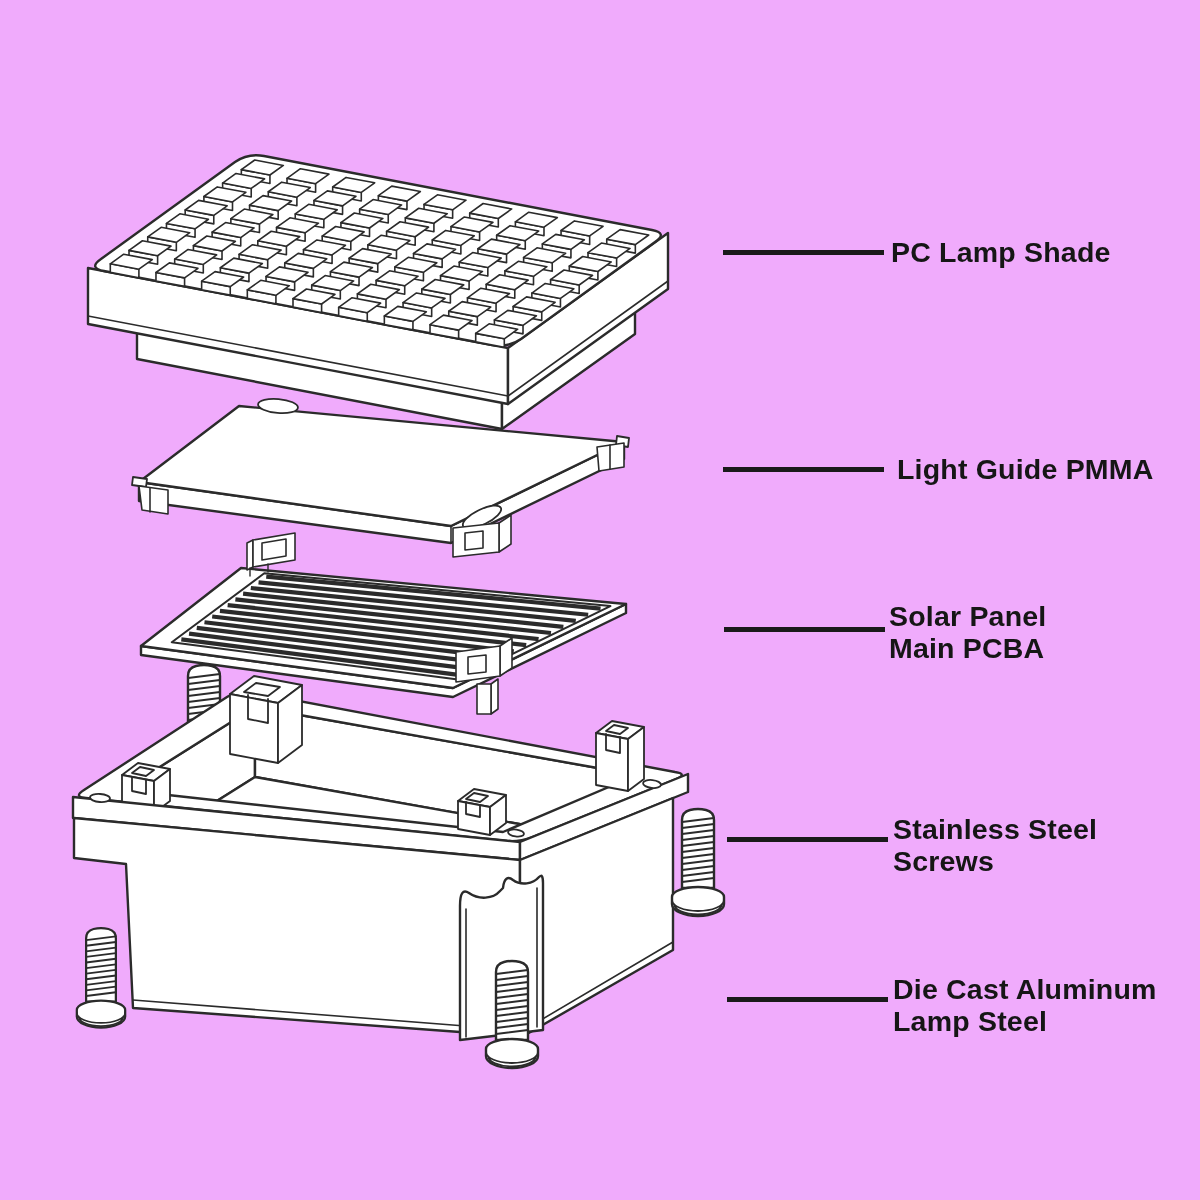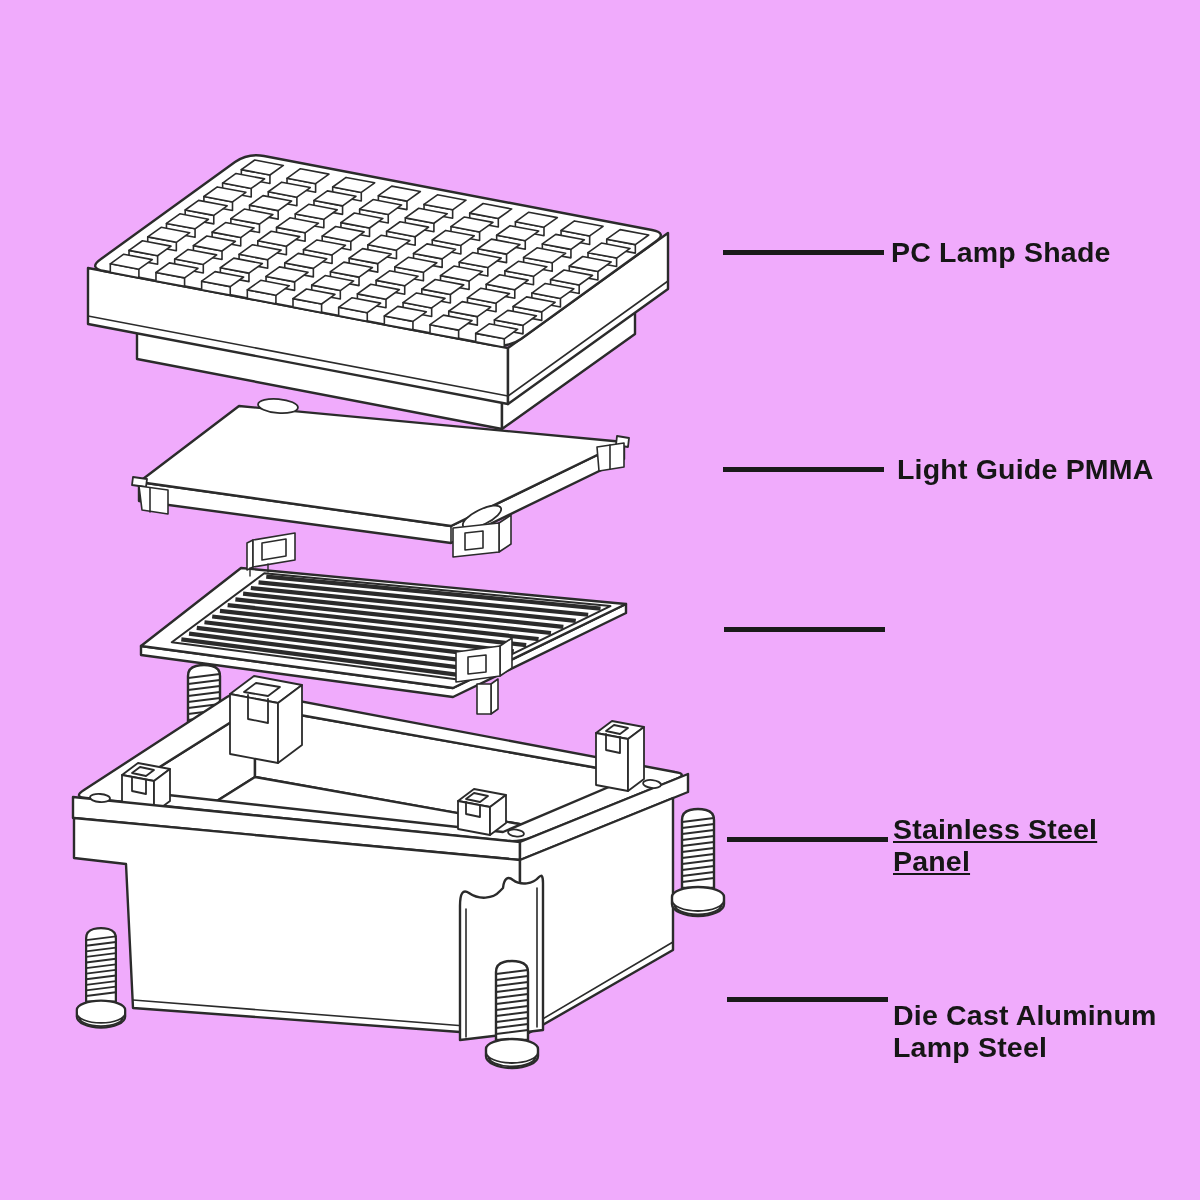--- a/index.html
+++ b/index.html
@@ -10,22 +10,22 @@
   .label{position:absolute;color:#161616;font-weight:700;font-size:28.5px;line-height:32px;letter-spacing:.2px;white-space:nowrap;}
   .label span{display:block;}
   #cline-1{left:723px;top:250px;}
   #cline-2{left:723px;top:467px;}
   #cline-3{left:724px;top:627px;}
   #cline-4{left:727px;top:837px;}
   #cline-5{left:727px;top:997px;}
   #label-1{left:891px;top:236px;}
   #label-2{left:897px;top:453px;}
   #label-3{left:889px;top:600px;}
-  #label-4{left:893px;top:813px;text-decoration:underline;}
-  #label-5{left:893px;top:999px;}
+  #label-4{left:893px;top:813px;}
+  #label-5{left:893px;top:973px;}
   path,ellipse,line{vector-effect:none;}
 </style>
 </head>
 <body>
 
 <div class="canvas">
 
   <svg class="diagram-svg" width="1200" height="1200" viewBox="0 0 1200 1200" fill="none" stroke="#2b2b2b" stroke-width="2.4" stroke-linejoin="round" stroke-linecap="round">
 
     <defs>
@@ -322,21 +322,25 @@
   <div id="cline-5" class="cline"></div>
 
   <div id="label-1" class="label">
     <span>PC Lamp Shade</span>
     <span></span>
   </div>
   <div id="label-2" class="label">
     <span>Light Guide PMMA</span>
     <span></span>
   </div>
+  <div id="label-3" class="label">
+    <span>Solar Panel</span>
+    <span>Main PCBA</span>
+  </div>
   <div id="label-4" class="label">
     <span>Stainless Steel</span>
-    <span>Panel</span>
+    <span>Screws</span>
   </div>
   <div id="label-5" class="label">
     <span>Die Cast Aluminum</span>
     <span>Lamp Steel</span>
   </div>
 </div>
 
 </body></html>

